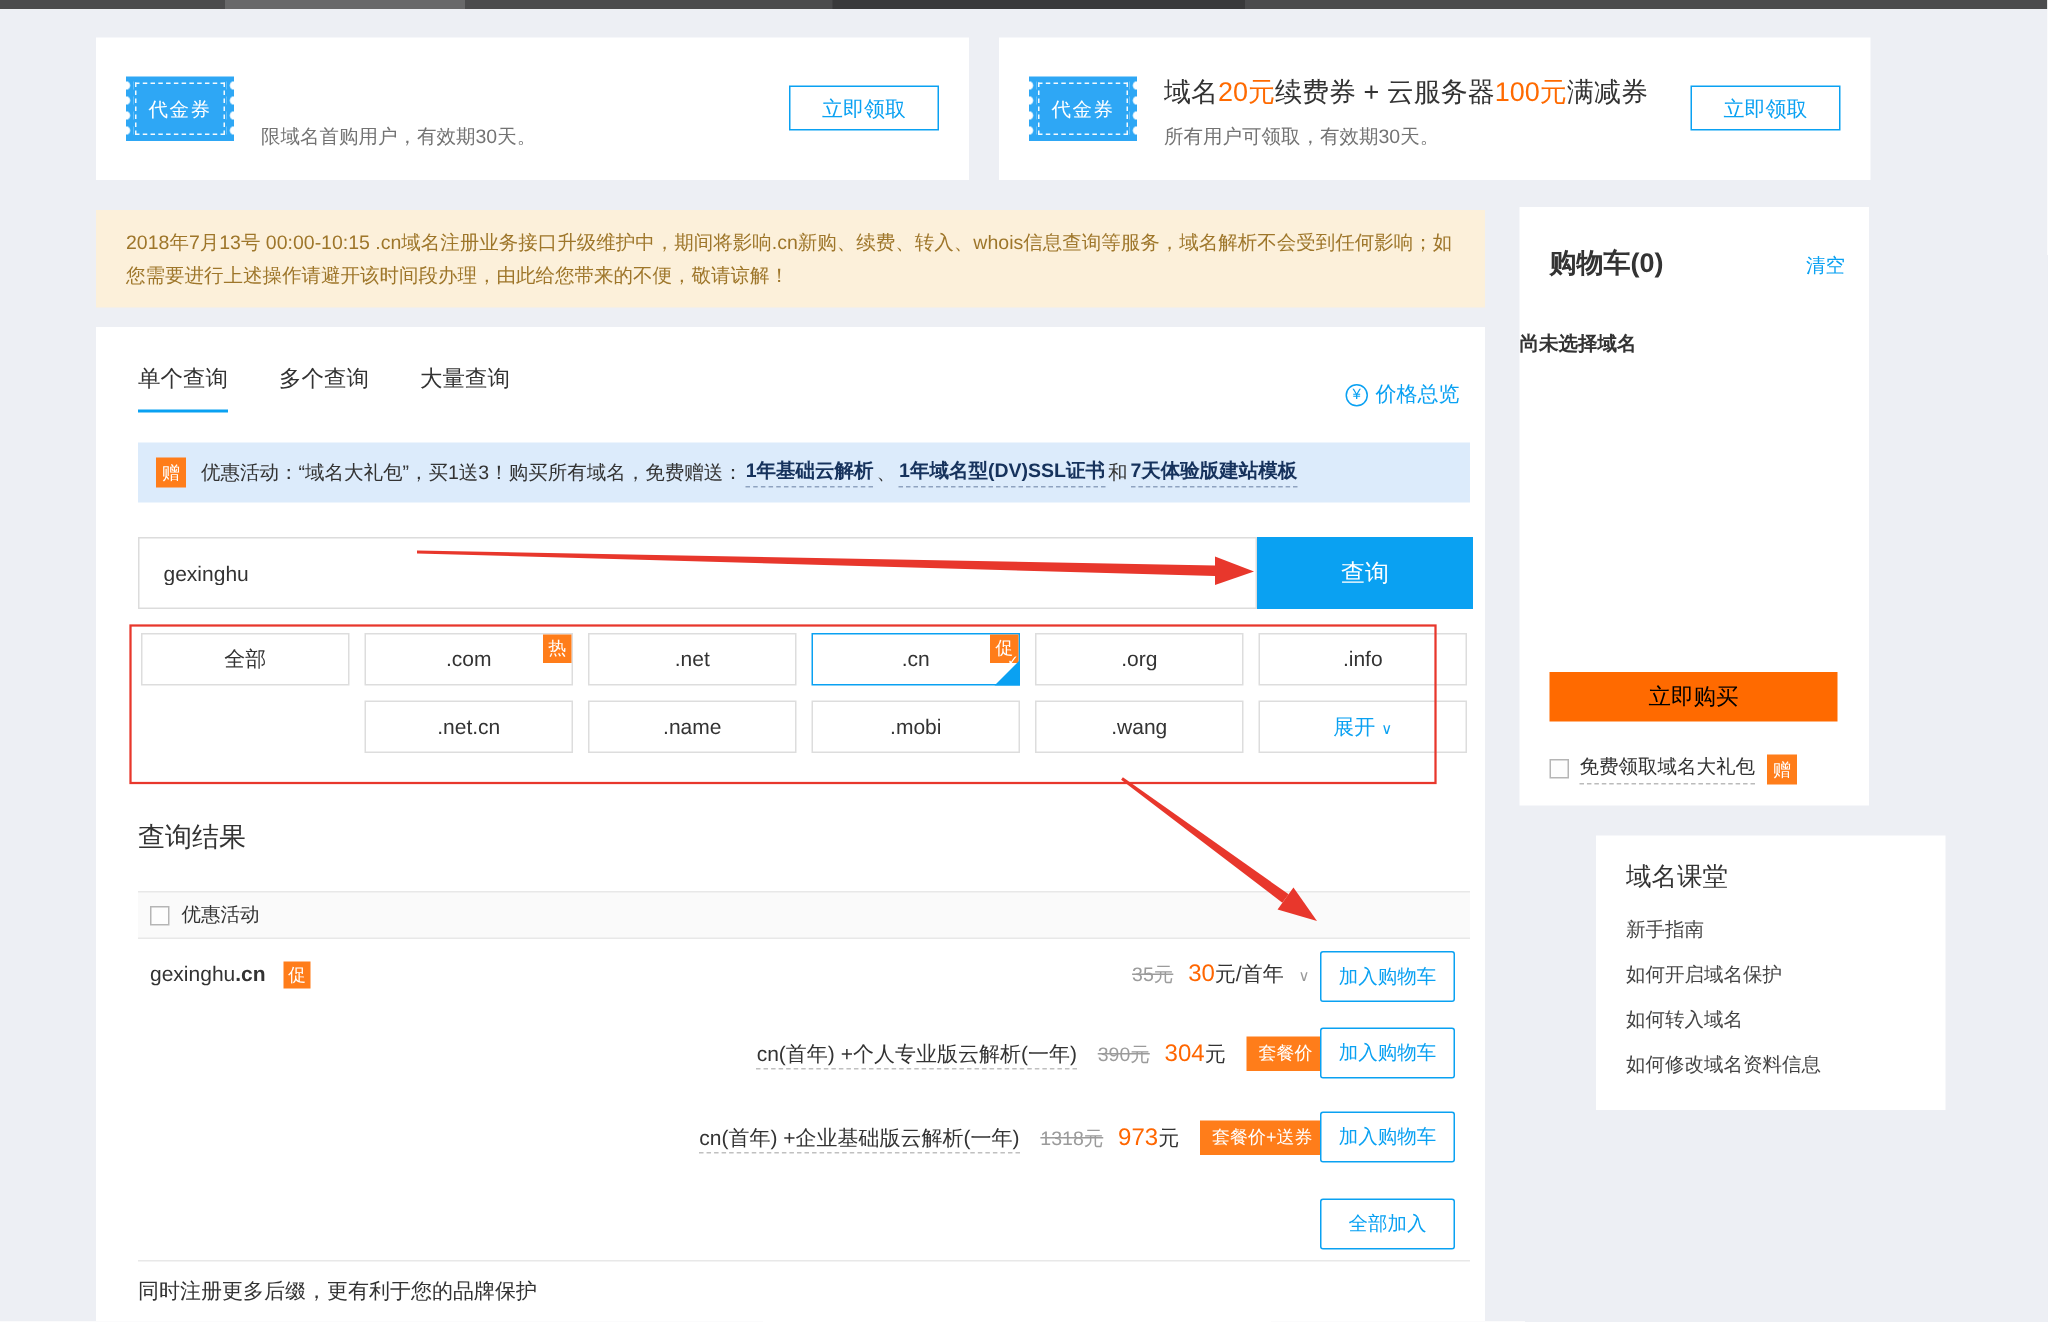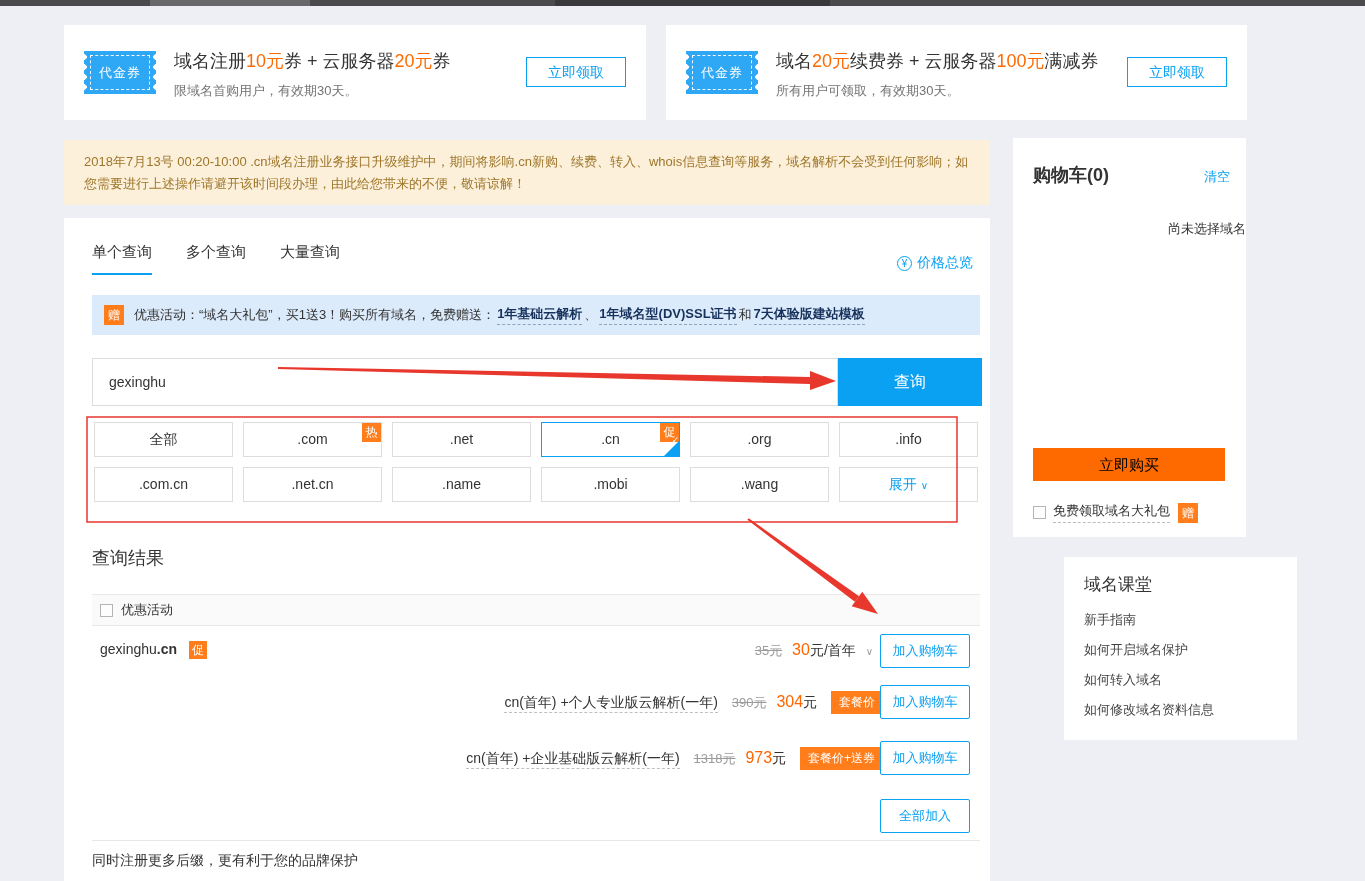--- a/index.html
+++ b/index.html
@@ -94,21 +94,21 @@
   .pkg-name { border-bottom:1px dashed #c0c0c0; padding-bottom:2px; margin-right:10px; }
   .pkg-badge { display:inline-block; background:#ff7d1a; color:#fff; font-size:12px; padding:3px 8px; margin-left:10px; vertical-align:1px; }
 
   .divider { position:absolute; left:28px; top:622px; width:888px; border-top:1px solid #e8e8e8; }
   .footer-note { position:absolute; left:28px; top:634px; font-size:14px; color:#333; }
 
   
   .cart { left:1013px; top:138px; width:233px; height:399px; }
   .cart-title { position:absolute; left:20px; top:25px; font-size:18px; color:#333; font-weight:bold; }
   .cart-clear { position:absolute; right:16px; top:30px; font-size:13px; color:#0aa1f2; cursor:pointer; }
-  .cart-empty { position:absolute; left:0; width:100%; top:82px; text-align:right; font-size:13px; color:#333; }
+  .cart-empty { position:absolute; left:0; width:100%; top:82px; text-align:left; font-size:13px; color:#333;font-weight:bold; }
   .buy-btn { position:absolute; left:20px; top:310px; width:192px; height:33px; background:#ff6a00; color:#000000;
      font-size:15px; line-height:33px; text-align:center; cursor:pointer; border:none; font-family:inherit; }
   .gift-row { position:absolute; left:20px; top:364px; display:flex; align-items:center; }
   .gift-lbl { font-size:13px; color:#333; margin-left:7px; border-bottom:1px dashed #bbb; padding-bottom:2px; }
   .gift-badge { width:20px; height:20px; background:#ff7d1a; color:#fff; font-size:12px; text-align:center;
      line-height:20px; margin-left:8px; }
 
   
   .classroom { left:1064px; top:557px; width:233px; height:183px; }
   .class-title { position:absolute; left:20px; top:16px; font-size:17px; color:#333; }
@@ -124,39 +124,36 @@
 
   <div class="topbar">
     <span class="seg1"></span>
     <span class="seg2"></span>
   </div>
 
   <div class="card banner banner-left">
     <div class="ticket">
       <span class="ticket-inner">代金券</span>
     </div>
-    <div class="banner-title">
-      <span>域名注册</span><span class="hl">10元</span><span>券 + 云服务器</span><span class="hl">20元</span><span>券</span>
-    </div>
     <div class="banner-sub">限域名首购用户，有效期30天。</div>
     <div class="banner-btn">立即领取</div>
   </div>
 
   <div class="card banner banner-right">
     <div class="ticket">
       <span class="ticket-inner">代金券</span>
     </div>
     <div class="banner-title">
       <span>域名</span><span class="hl">20元</span><span>续费券 + 云服务器</span><span class="hl">100元</span><span>满减券</span>
     </div>
     <div class="banner-sub">所有用户可领取，有效期30天。</div>
     <div class="banner-btn">立即领取</div>
   </div>
 
-  <div class="notice">2018年7月13号 00:20-10:00 .cn域名注册业务接口升级维护中，期间将影响.cn新购、续费、转入、whois信息查询等服务，域名解析不会受到任何影响；如您需要进行上述操作请避开该时间段办理，由此给您带来的不便，敬请谅解！</div>
+  <div class="notice">2018年7月13号 00:00-10:15 .cn域名注册业务接口升级维护中，期间将影响.cn新购、续费、转入、whois信息查询等服务，域名解析不会受到任何影响；如您需要进行上述操作请避开该时间段办理，由此给您带来的不便，敬请谅解！</div>
 
   <div class="card main">
 
     <div class="tabs">
       <div class="tab active">单个查询</div>
       <div class="tab">多个查询</div>
       <div class="tab">大量查询</div>
     </div>
 
     <div class="price-overview">
@@ -177,21 +174,20 @@
     <input class="search-input" value="gexinghu" style="">
     <button class="search-btn">查询</button>
 
     <div class="tld" style="left:30px;top:204px"><span>全部</span></div>
     <div class="tld" style="left:179px;top:204px"><span>.com</span><span class="tld-badge">热</span></div>
     <div class="tld" style="left:328px;top:204px"><span>.net</span></div>
     <div class="tld selected" style="left:477px;top:204px"><span>.cn</span><span class="tld-badge">促</span><span class="corner"></span></div>
     <div class="tld" style="left:626px;top:204px"><span>.org</span></div>
     <div class="tld" style="left:775px;top:204px"><span>.info</span></div>
 
-    <div class="tld" style="left:30px;top:249px"><span>.com.cn</span></div>
     <div class="tld" style="left:179px;top:249px"><span>.net.cn</span></div>
     <div class="tld" style="left:477px;top:249px"><span>.mobi</span></div>
     <div class="tld" style="left:328px;top:249px"><span>.name</span></div>
     <div class="tld expand" style="left:775px;top:249px"><span>展开</span><span class="caret">∨</span></div>
     <div class="tld" style="left:626px;top:249px"><span>.wang</span></div>
 
     <div class="results-heading">查询结果</div>
 
     <div class="filter-row">
       <span class="checkbox"></span>

